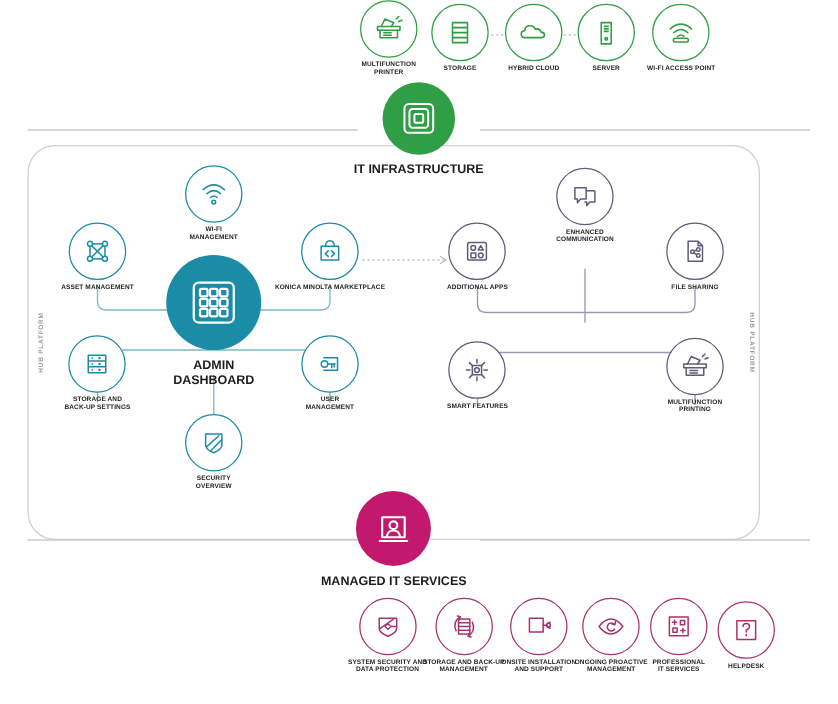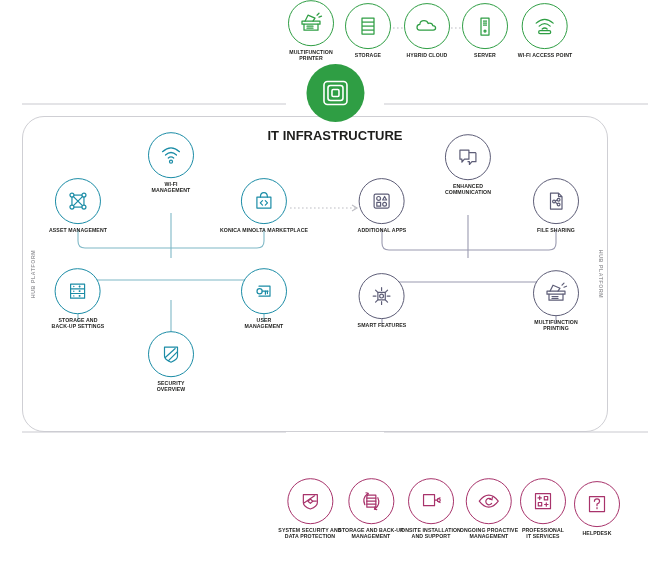--- a/index.html
+++ b/index.html
@@ -29,21 +29,21 @@
 
   
   .strip .ring{width:46px;height:46px;border:1.4px solid currentColor;}
   .strip .cap{font-size:5.2px;color:#1d1d1b;}
 
   
   .hub{position:absolute;transform:translate(-50%,-50%);
        display:flex;flex-direction:column;align-items:center;}
   .hub .disc{border-radius:50%;display:flex;align-items:center;justify-content:center;}
   .hub .cap{margin-top:7px;text-align:center;font-weight:bold;
-            font-size:13px;color:#1d1d1b;line-height:1.15;white-space:pre-line;}
+            font-size:10px;color:#1d1d1b;line-height:1.15;white-space:pre-line;}
 
   
   .c-green{color:#2f9e44;}
   .c-teal{color:#1b8ca6;}
   .c-purple{color:#5d5d77;}
   .c-magenta{color:#a8336b;}
 
   
   #frame{
     position:absolute;left:22px;top:116px;width:586px;height:316px;
@@ -259,20 +259,38 @@
       <svg width="26" height="26" viewBox="0 0 26 26" fill="none" stroke="currentColor" stroke-width="1.2" stroke-linejoin="round">
         <path d="M6.5 6 L19.5 6 L19.5 15 Q19.5 18.2 13 21 Q6.5 18.2 6.5 15 Z"></path>
         <path d="M7 16.5 L17.5 7"></path>
         <path d="M10 20 L19.5 10.4"></path>
       </svg>
     </div>
     <div class="cap">SECURITY
 OVERVIEW</div>
   </div>
 
+  <div class="hub z2" style="left:171px;top:257px;">
+    <div class="disc" style="width:76px;height:76px;background:#1b8ca6;">
+      <svg width="44" height="44" viewBox="0 0 44 44" fill="none" stroke="#ffffff" stroke-width="1.8" stroke-linejoin="round">
+        <rect x="6" y="6" width="32" height="32" rx="4"></rect>
+        <rect x="11" y="11" width="6" height="6" rx="1.2"></rect>
+        <rect x="19" y="11" width="6" height="6" rx="1.2"></rect>
+        <rect x="27" y="11" width="6" height="6" rx="1.2"></rect>
+        <rect x="11" y="19" width="6" height="6" rx="1.2"></rect>
+        <rect x="19" y="19" width="6" height="6" rx="1.2"></rect>
+        <rect x="27" y="19" width="6" height="6" rx="1.2"></rect>
+        <rect x="11" y="27" width="6" height="6" rx="1.2"></rect>
+        <rect x="19" y="27" width="6" height="6" rx="1.2"></rect>
+        <rect x="27" y="27" width="6" height="6" rx="1.2"></rect>
+      </svg>
+    </div>
+    <div class="cap">ADMIN
+DASHBOARD</div>
+  </div>
 
   <div class="node sat c-purple z1" style="left:468px;top:165px;">
     <div class="ring">
       <svg width="26" height="26" viewBox="0 0 26 26" fill="none" stroke="currentColor" stroke-width="1.2" stroke-linejoin="round">
         <path d="M5 6 L14 6 L14 15 L9.5 15 L7 18 L7 15 L5 15 Z"></path>
         <path d="M21 8.5 L21 17.5 L17 17.5 L14.5 20.3 L14.5 17.5 L12.6 17.5"></path>
         <path d="M14 8.5 L21 8.5"></path>
       </svg>
     </div>
     <div class="cap">ENHANCED
@@ -335,20 +353,31 @@
           <path d="M9 18.2 L15 18.2"></path>
         <path d="M19 5 L21 3"></path>
           <path d="M21 7 L23.5 6"></path>
       </svg>
     </div>
     <div class="cap">MULTIFUNCTION
 PRINTING</div>
   </div>
 
 
+  <div class="hub z2" style="left:315px;top:432px;">
+    <div class="disc" style="width:60px;height:60px;background:#c2186e;">
+      <svg width="34" height="34" viewBox="0 0 34 34" fill="none" stroke="#ffffff" stroke-width="1.7" stroke-linejoin="round" stroke-linecap="round">
+        <path d="M8 8 L26 8 L26 24 L8 24 Z"></path>
+        <circle cx="17" cy="14.5" r="3.1"></circle>
+        <path d="M11.8 23.2 Q12.4 18.6 17 18.6 Q21.6 18.6 22.2 23.2"></path>
+        <path d="M6 27 L28 27"></path>
+      </svg>
+    </div>
+    <div class="cap">MANAGED IT SERVICES</div>
+  </div>
 
   <div class="node strip c-magenta z1" style="left:310px;top:509px;">
     <div class="ring">
       <svg width="26" height="26" viewBox="0 0 26 26" fill="none" stroke="currentColor" stroke-width="1.2" stroke-linejoin="round">
         <path d="M6 6.5 L20 6.5 L20 14.5 Q20 18.2 13 20.8 Q6 18.2 6 14.5 Z"></path>
         <path d="M6.6 14.8 L17.5 7.2"></path>
         <path d="M10.6 13 L13 10.8 L15.4 13 L13 15.2 Z"></path>
         <path d="M15.4 13 L19.4 13"></path>
       </svg>
     </div>

